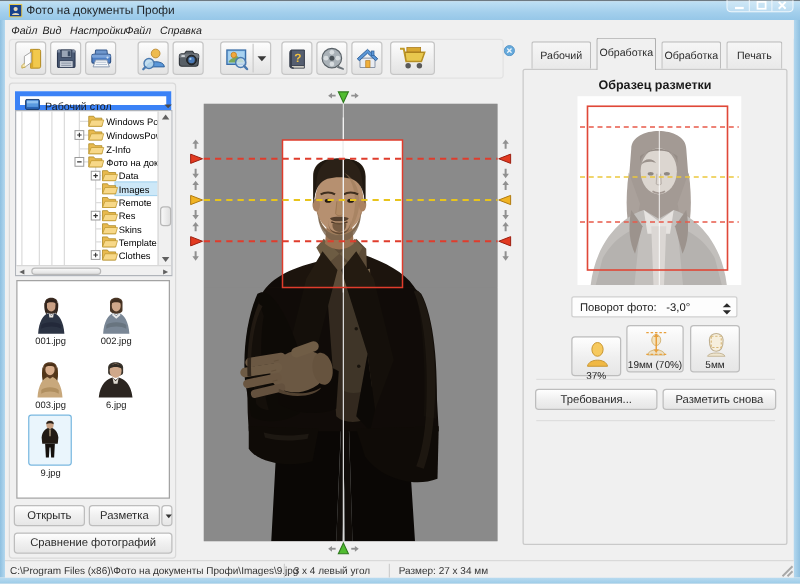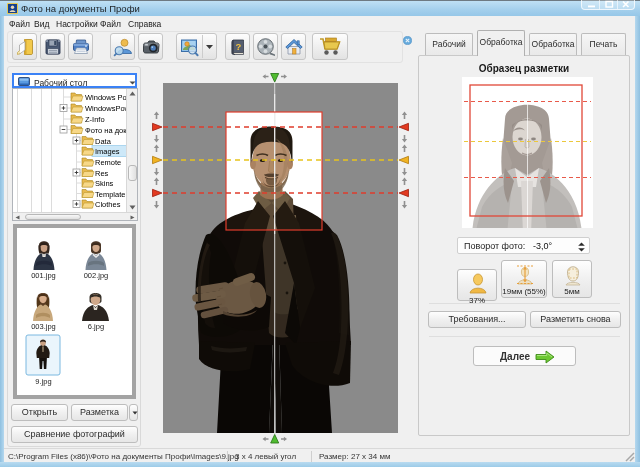--- a/index.html
+++ b/index.html
@@ -9,28 +9,28 @@
 
 #topline { left:0; top:0; width:640px; height:1px; background:#6e7a82; }
 #titlebar { left:0; top:1px; width:640px; height:15px; background:linear-gradient(#bfe0f4,#a3cfec 60%,#96c7e8); }
 #borderL { left:0; top:16px; width:4px; height:446px; background:linear-gradient(90deg,#8fc0e0,#b4d8ef); }
 #borderR { left:635px; top:16px; width:5px; height:446px; background:linear-gradient(90deg,#b4d8ef,#8fc0e0); }
 #borderB { left:0; top:462px; width:640px; height:5px; background:linear-gradient(#b9dbf0,#9ccbe8); }
 #apptitle { left:21px; top:3px; font-size:9.5px; color:#22272b; }
 #capbtns { left:581px; top:0px; width:54px; height:10px; background:rgba(255,255,255,0.25); border:1px solid rgba(255,255,255,0.75); border-top:none; border-radius:0 0 4px 4px; }
 .capdiv { position:absolute; top:0; width:1px; height:9px; background:rgba(255,255,255,0.6); }
 #menubar { left:4px; top:16px; width:631px; height:15px; background:#f0f0f0; }
-.menuitem { position:absolute; top:19px; font-size:8.5px; color:#1b1b1b; }
+.menuitem { position:absolute; top:19px; font-size:8.5px; color:#1b1b1b;font-style:italic; }
 
 #toolbar { left:7px; top:31px; width:396px; height:32px; background:#f0f0f0; border:1px solid #e2e2e2; border-radius:3px; }
 .tbtn { position:absolute; top:2px; width:25px; height:27px; background:linear-gradient(#fdfdfd,#eeeeee 55%,#e3e3e3); border:1px solid #c6c6c6; border-radius:3px; }
 
-#combo { left:12px; top:73px; width:125px; height:15px; background:#fff; border:2px solid #3b82f6; font-size:8.5px; color:#1b1b1b; }
+#combo { left:12px; top:73px; width:125px; height:15px; background:#fff; border:4px solid #3b82f6; font-size:8.5px; color:#1b1b1b; }
 #treebox { left:12px; top:88px; width:126px; height:133px; background:#fff; border:1px solid #b0b4ba; }
-#thumbbox { left:13px; top:224px; width:123px; height:175px; background:#fff; border:4px solid #a3a3a3; }
+#thumbbox { left:13px; top:224px; width:123px; height:175px; background:#fff; border:1px solid #a3a3a3; }
 .btn { position:absolute; background:linear-gradient(#fefefe,#f0f0f0 50%,#e6e6e6); border:1px solid #bdbdbd; border-radius:3px; font-size:9px; color:#2b2b2b; text-align:center; }
 
 #rpanel { left:418px; top:55px; width:212px; height:381px; background:#f0f0f0; border:1px solid #c9c9c9; border-radius:2px; }
 .tab { position:absolute; font-size:8.5px; color:#2b2b2b; text-align:center; border:1px solid #bcbcbc; border-bottom:none; border-radius:2px 2px 0 0; background:linear-gradient(#f6f6f6,#e9e9e9); }
 #tab-active { background:#f0f0f0; border-color:#b0b0b0; z-index:5; }
 #statusbar { left:4px; top:448px; width:631px; height:14px; background:#f0f0f0; border-top:1px solid #d9d9d9; font-size:8px; color:#333; }
 .sep { position:absolute; top:2px; width:1px; height:11px; background:#cfcfcf; }
 svg { display:block; }
 </style>
 </head>
@@ -539,41 +539,34 @@
  <div class="btn abs" style="left:82px;top:203.5px;width:46px;height:38px">
   <svg class="abs" style="left:12px;top:3px" width="22" height="21" viewBox="0 0 22 21">
    <ellipse cx="11" cy="8" rx="3.6" ry="4.4" fill="#f3e3c0" stroke="#d0b070" stroke-width="0.7"></ellipse>
    <path d="M4 20 C5 14.5 17 14.5 18 20 Z" fill="#ede0c4" stroke="#d0b070" stroke-width="0.7"></path>
    <line x1="3" y1="2" x2="19" y2="2" stroke="#e8a03c" stroke-width="1" stroke-dasharray="2 1.5"></line>
    <line x1="3" y1="19.5" x2="19" y2="19.5" stroke="#e8a03c" stroke-width="1" stroke-dasharray="2 1.5"></line>
    <path d="M11 3 L11 18" stroke="#e8a03c" stroke-width="1.2"></path>
    <path d="M8.8 5.5 L11 3 L13.2 5.5 Z" fill="#e8a03c"></path>
    <path d="M8.8 15.5 L11 18 L13.2 15.5 Z" fill="#e8a03c"></path>
   </svg>
-  <div class="abs" style="left:0;top:26px;width:44px;text-align:center;font-size:8px;color:#222">19мм (55%)</div>
+  <div class="abs" style="left:0;top:26px;width:44px;text-align:center;font-size:8px;color:#222">19мм (70%)</div>
  </div>
  <div class="btn abs" style="left:133px;top:203.5px;width:40px;height:38px">
   <svg class="abs" style="left:11px;top:2px" width="18" height="23" viewBox="0 0 18 23">
    <path d="M3.5 9 C3.5 2 14.5 2 14.5 9 C14.5 14 13 18 9 18 C5 18 3.5 14 3.5 9 Z" fill="#f6efdd" stroke="#c0b090" stroke-width="0.9"></path>
    <path d="M2 22 C3 18.5 15 18.5 16 22 Z" fill="#efe6cf" stroke="#c0b090" stroke-width="0.7"></path>
    <rect x="5" y="6" width="8" height="9" fill="none" stroke="#d8b878" stroke-width="0.9" stroke-dasharray="1.8 1.4"></rect>
   </svg>
   <div class="abs" style="left:0;top:26px;width:38px;text-align:center;font-size:8px;color:#222">5мм</div>
  </div>
  <div class="abs" style="left:10px;top:247px;width:191px;height:1px;background:#dedede"></div>
  <div class="btn abs" style="left:9px;top:254.5px;width:98px;height:17px;line-height:15px">Требования...</div>
  <div class="btn abs" style="left:111px;top:254.5px;width:91px;height:17px;line-height:15px">Разметить снова</div>
  <div class="abs" style="left:10px;top:280px;width:191px;height:1px;background:#dedede"></div>
- <div class="btn abs" style="left:54px;top:290px;width:103px;height:20px;background:#fbfbfb">
-  <span class="abs" style="left:26px;top:4px;font-size:10px;font-weight:bold;color:#333">Далее</span>
-  <svg class="abs" style="left:61px;top:3px" width="20" height="14" viewBox="0 0 20 14">
-   <path d="M1 4.5 L11 4.5 L11 1 L19 7 L11 13 L11 9.5 L1 9.5 Z" fill="#6cc832" stroke="#3e8a1a" stroke-width="0.9"></path>
-   <path d="M2 5.5 L11.8 5.5 L11.8 3 L17 7" stroke="#a8e47e" stroke-width="1" fill="none"></path>
-  </svg>
- </div>
 </div>
 
 <div id="statusbar" class="abs">
  <div class="abs" style="left:4px;top:3px;white-space:nowrap">C:\Program Files (x86)\Фото на документы Профи\Images\9.jpg</div>
  <div class="sep" style="left:223px"></div>
  <div class="abs" style="left:231px;top:3px;white-space:nowrap">3 х 4 левый угол</div>
  <div class="sep" style="left:307px"></div>
  <div class="abs" style="left:315px;top:3px;white-space:nowrap">Размер: 27 х 34 мм</div>
  <svg class="abs" style="left:620px;top:2px" width="11" height="11" viewBox="0 0 11 11">
   <g stroke="#a8a8a8" stroke-width="1.5">

